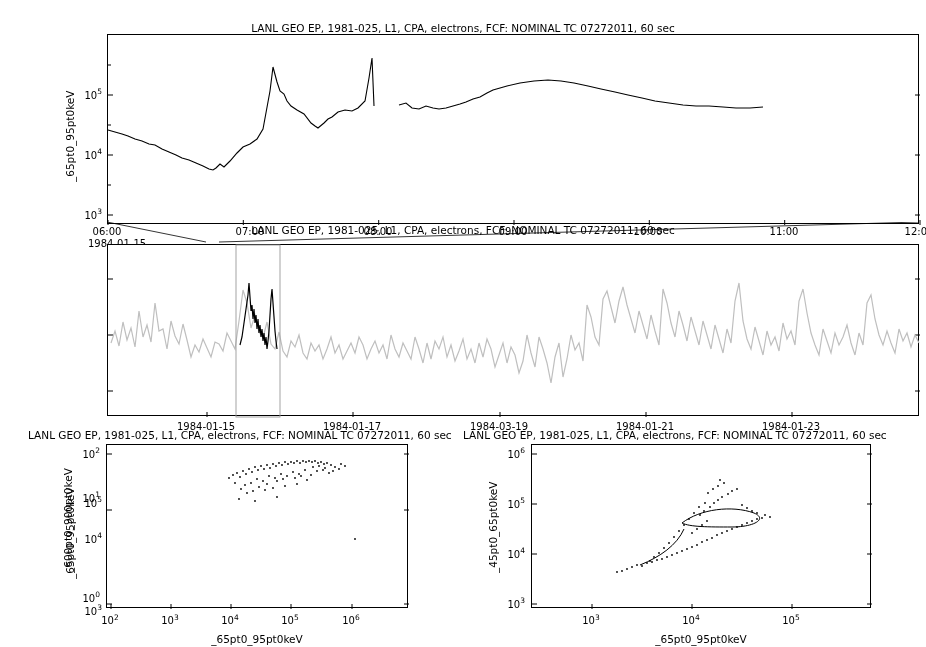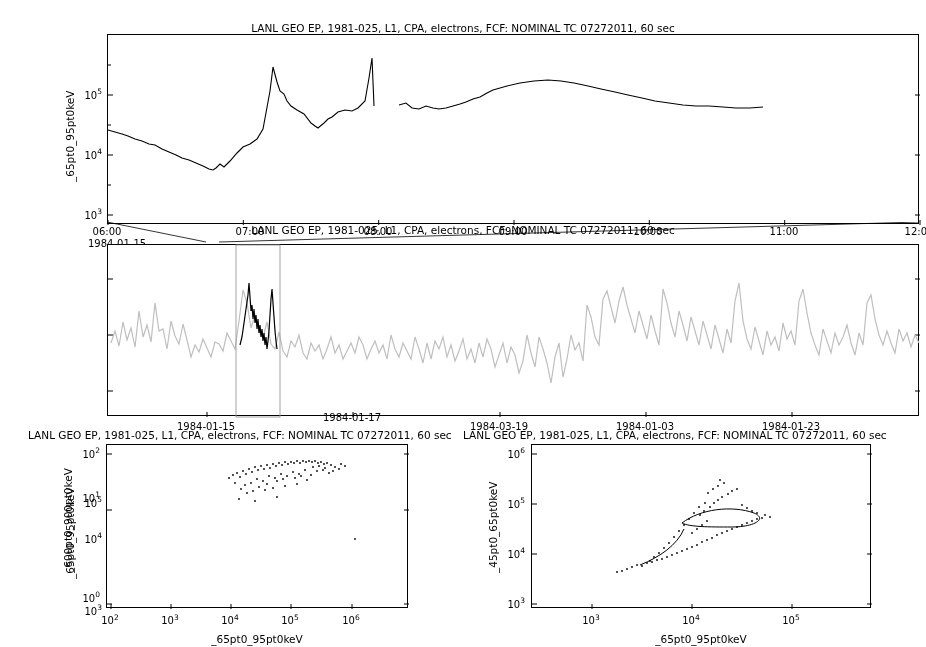--- a/index.html
+++ b/index.html
@@ -163,23 +163,23 @@
 
         <polyline fill="none" stroke="#bfbfbf" stroke-width="1.2" points="3,98 7,86 11,101 15,77 19,95 23,83 27,102 31,66 35,92 39,80 43,97 47,58 51,86 55,84 59,104 63,76 67,91 71,99 75,79 79,95 83,112 87,100 91,107 95,94 99,103 103,112 107,97 111,99 115,106 119,88 123,96 127,104 131,76 135,45 139,58 143,83 147,70 151,87 155,93 159,77 163,99 167,104 171,87 175,106 179,112 183,96 187,102 191,90 195,108 199,114 203,98 207,106 211,100 215,114 219,104 223,92 227,108 231,100 235,114 239,106 243,98 247,108 251,92 255,100 259,114 263,104 267,96 271,108 275,100 279,114 283,90 287,104 291,112 295,98 299,106 303,114 307,92 311,104 315,118 319,98 323,114 327,96 331,104 335,92 339,112 343,100 347,116 351,106 355,94 359,114 363,104 367,118 371,98 375,112 379,94 383,104 387,122 391,110 395,98 399,118 403,102 407,110 411,128 415,116 419,90 423,108 427,122 431,92 435,104 439,118 443,138 447,112 451,98 455,132 459,114 463,90 467,105 471,98 475,116 479,60 483,72 487,92 491,100 495,54 499,46 503,62 507,78 511,56 515,42 519,60 523,74 527,88 531,66 535,80 539,94 543,70 547,86 551,100 555,44 559,58 563,78 567,92 571,66 575,80 579,96 583,72 587,86 591,100 595,76 599,90 603,104 607,80 611,94 615,108 619,84 623,98 627,56 631,38 635,76 639,94 643,104 647,82 651,96 655,110 659,86 663,100 667,92 671,106 675,78 679,94 683,86 687,100 691,56 695,44 699,68 703,88 707,100 711,110 715,84 719,96 723,108 727,88 731,100 735,92 739,80 743,98 747,110 751,88 755,100 759,58 763,50 767,74 771,90 775,100 779,86 783,98 787,108 791,84 795,96 799,88 803,102 807,90 811,98"></polyline>
 
         <polyline fill="none" stroke="#000" stroke-width="1.2" points="132,100 134,92 136,78 138,64 140,50 141,38 142,52 143,66 144,60 145,74 146,64 147,78 148,70 149,84 150,74 151,88 152,80 153,92 154,84 155,96 156,88 157,100 158,92 159,104 160,96 161,86 162,70 163,54 164,44 165,58 166,72 167,86 168,96 169,104"></polyline>
 
         <rect x="128" y="0" width="44" height="172" fill="none" stroke="#9a9a9a" stroke-width="0.9"></rect>
       </svg>
     </div>
 
     <div class="tick-label-x" style="left:206px; top:197px;">1984-01-15</div>
-    <div class="tick-label-x" style="left:352px; top:188px;">1984-01-17</div>
+    <div class="tick-label-x" style="left:352px; top:197px;">1984-01-17</div>
     <div class="tick-label-x" style="left:499px; top:197px;">1984-03-19</div>
-    <div class="tick-label-x" style="left:645px; top:197px;">1984-01-03</div>
+    <div class="tick-label-x" style="left:645px; top:197px;">1984-01-21</div>
     <div class="tick-label-x" style="left:791px; top:197px;">1984-01-23</div>
   </div>
 
   <div class="panel" style="left:0; top:425px; width:463px; height:222px;">
     <div class="panel-title" style="left:-5px; top:4px; width:490px; text-align:left; padding-left:33px;">LANL GEO EP, 1981-025, L1, CPA, electrons, FCF: NOMINAL TC 07272011, 60 sec</div>
 
     <div class="ylabel" style="left:62px; top:148px;">_600pt0_900pt0keV</div>
 
     <div class="tick-label-y" style="left:68px; top:28px; width:32px;">10<sup>2</sup></div>
     <div class="tick-label-y" style="left:68px; top:72px; width:32px;">10<sup>1</sup></div>

